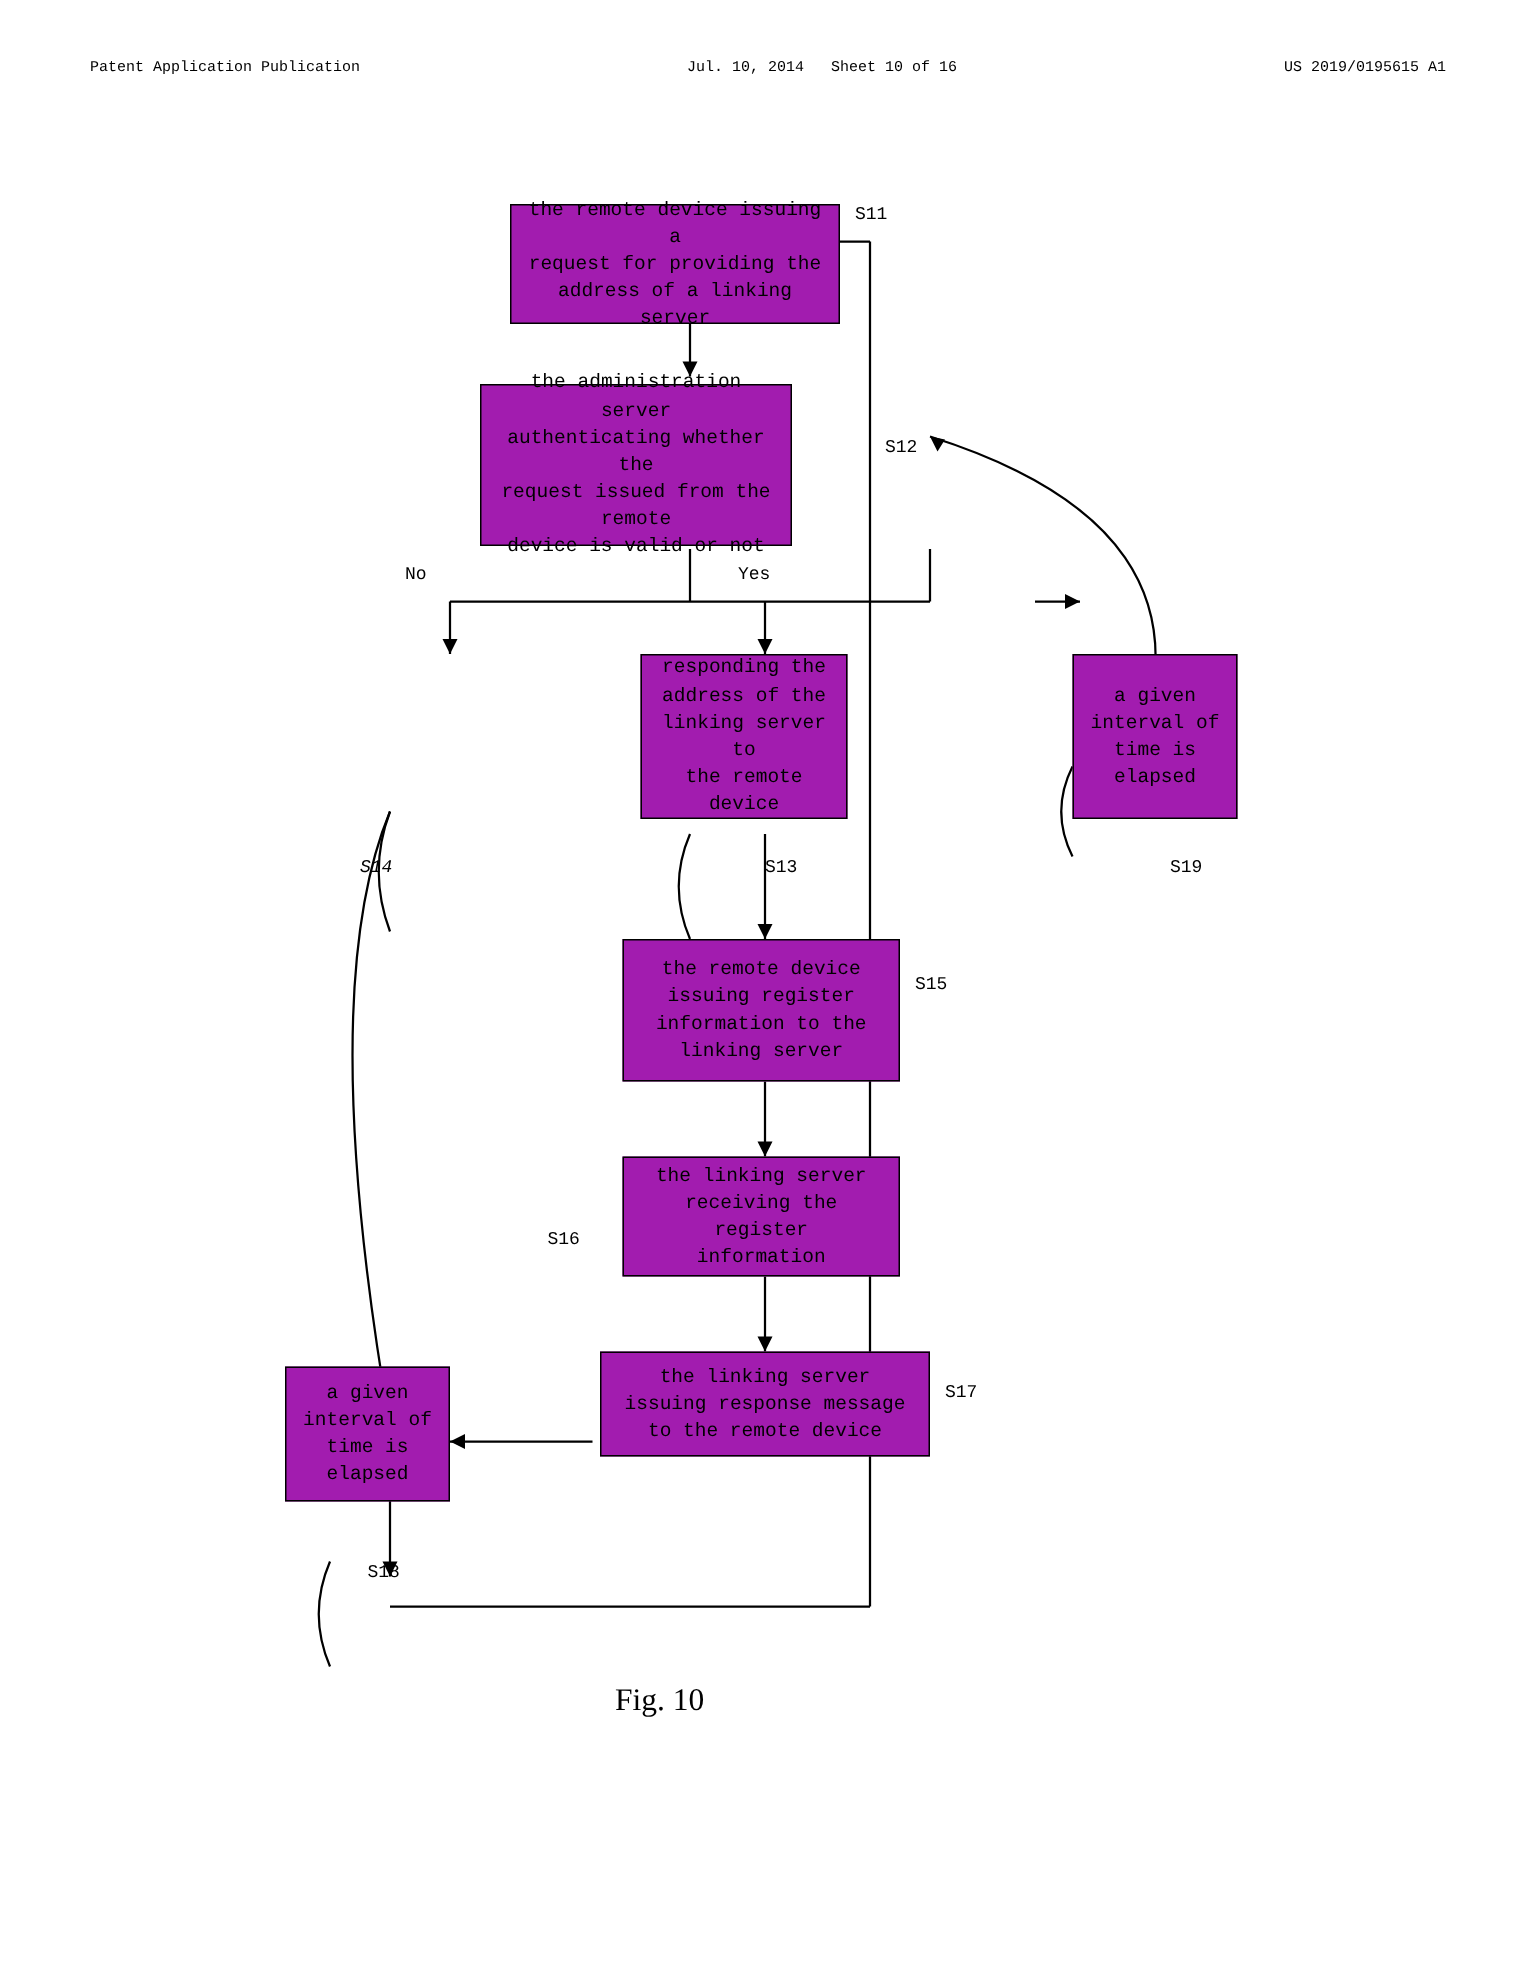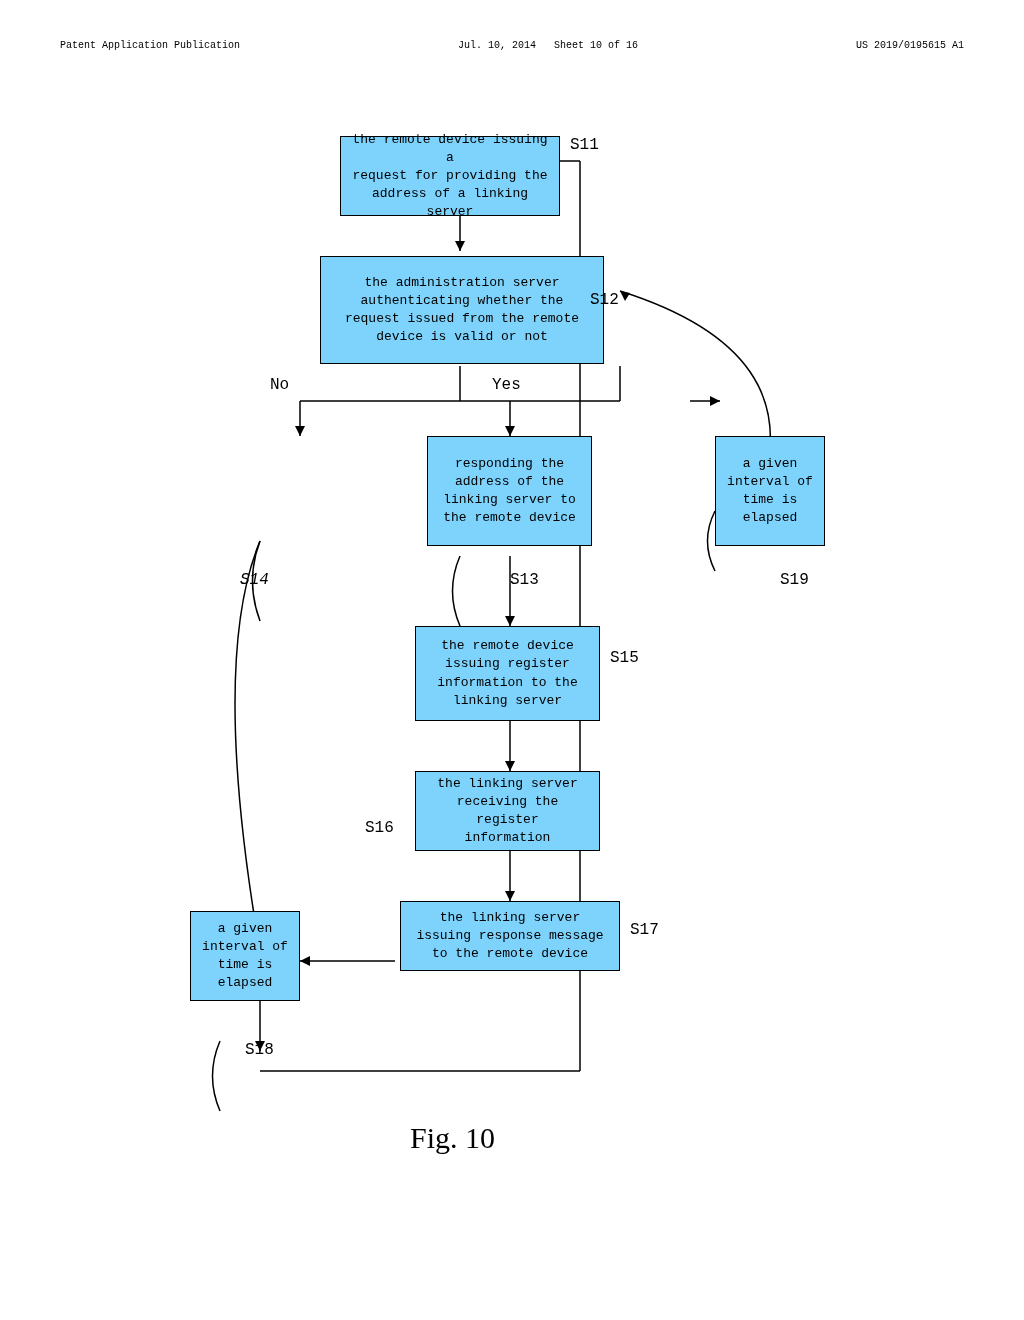--- a/index.html
+++ b/index.html
@@ -29,48 +29,48 @@
     .diagram-area {
       position: relative;
       width: 100%;
       height: 1180px;
     }
 
     
     .box {
       position: absolute;
       border: 1.5px solid #000;
-      background: #7dd3fc;
+      background: #a21caf;
       text-align: center;
       display: flex;
       align-items: center;
       justify-content: center;
       padding: 6px 10px;
       line-height: 1.4;
       font-size: 13px;
     }
 
     
     .step-label {
       position: absolute;
-      font-size: 16px;
+      font-size: 12px;
     }
 
     
     .svg-overlay {
       position: absolute;
       top: 0; left: 0;
       width: 100%;
       height: 100%;
       pointer-events: none;
     }
 
     .fig-label {
       position: absolute;
-      font-size: 30px;
+      font-size: 21px;
       font-family: 'Times New Roman', serif;
     }
   </style>
 </head>
 <body>
 
 <div class="page">
 
   <div class="header">
     <span>Patent Application Publication</span>
@@ -137,42 +137,42 @@
     </svg>
 
     <div class="box" style="left:280px; top:55px; width:220px; height:80px;">
       <span>the remote device issuing a<br>request for providing the<br>address of a linking server</span>
     </div>
 
     <div class="step-label" style="left:510px; top:55px;">
       <span>S11</span>
     </div>
 
-    <div class="box" style="left:260px; top:175px; width:284px; height:108px;">
+    <div class="box" style="left:260px; top:175px; width:208px; height:108px;">
       <span>the administration server<br>authenticating whether the<br>request issued from the remote<br>device is valid or not</span>
     </div>
 
     <div class="step-label" style="left:530px; top:210px;">
       <span>S12</span>
     </div>
 
     <div class="step-label" style="left:210px; top:295px;">
       <span>No</span>
     </div>
 
     <div class="step-label" style="left:432px; top:295px;">
       <span>Yes</span>
     </div>
 
 
     <div class="step-label" style="left:180px; top:490px;font-style:italic;">
       <span>S14</span>
     </div>
 
-    <div class="box" style="left:367px; top:355px; width:165px; height:110px;">
+    <div class="box" style="left:367px; top:355px; width:138px; height:110px;">
       <span>responding the<br>address of the<br>linking server to<br>the remote device</span>
     </div>
 
     <div class="step-label" style="left:450px; top:490px;">
       <span>S13</span>
     </div>
 
     <div class="box" style="left:655px; top:355px; width:110px; height:110px;">
       <span>a given<br>interval of<br>time is<br>elapsed</span>
     </div>

